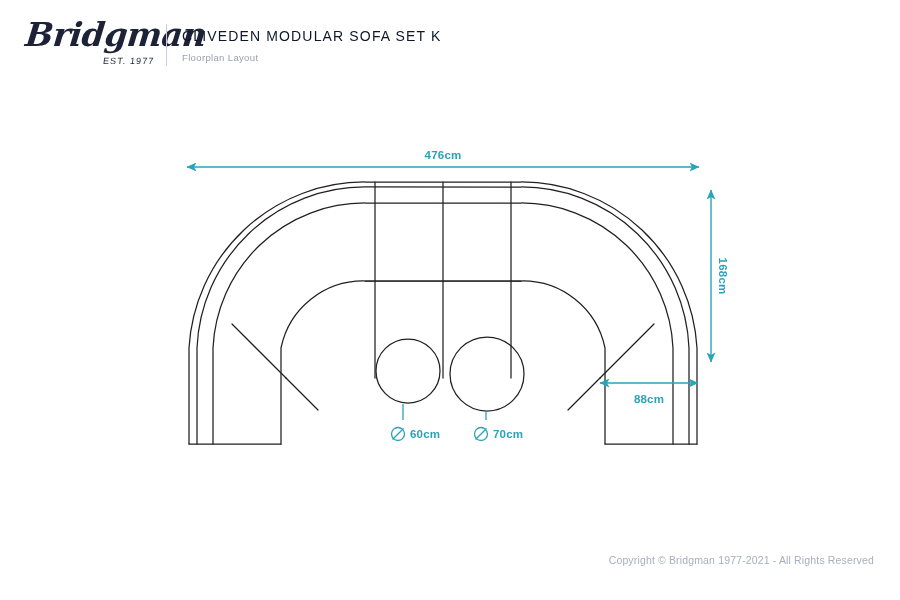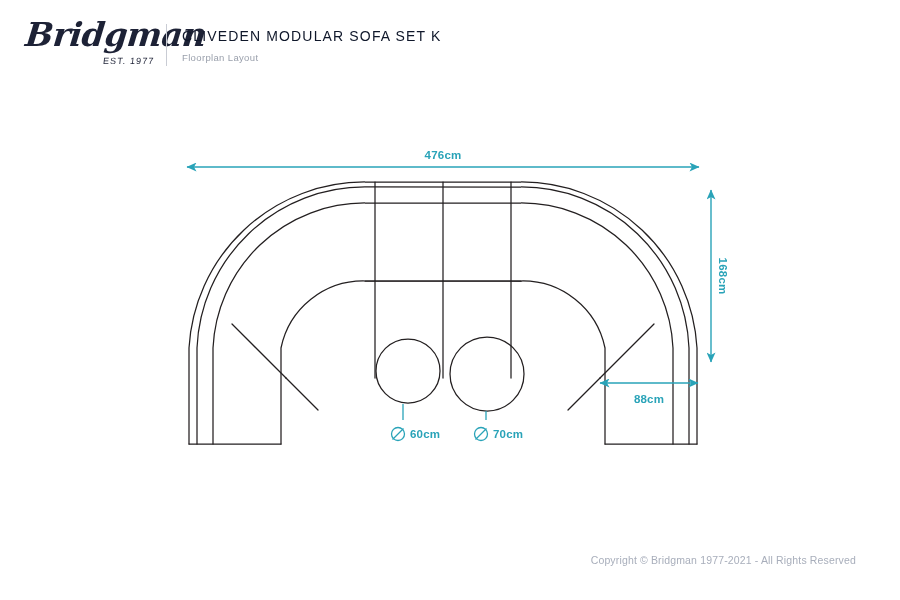--- a/index.html
+++ b/index.html
@@ -80,21 +80,21 @@
   #drawing svg { display: block; }
 
   
   #footer {
     position: absolute;
     left: 0; bottom: 0;
     width: 900px; height: 60px;
   }
   #copyright {
     position: absolute;
-    right: 44px; top: 14px;
+    right: 26px; top: 14px;
     font-size: 10.5px;
     color: #a8aebb;
     letter-spacing: 0.15px;
     white-space: nowrap;
   }
 </style>
 </head>
 <body>
 
 <div id="page">

